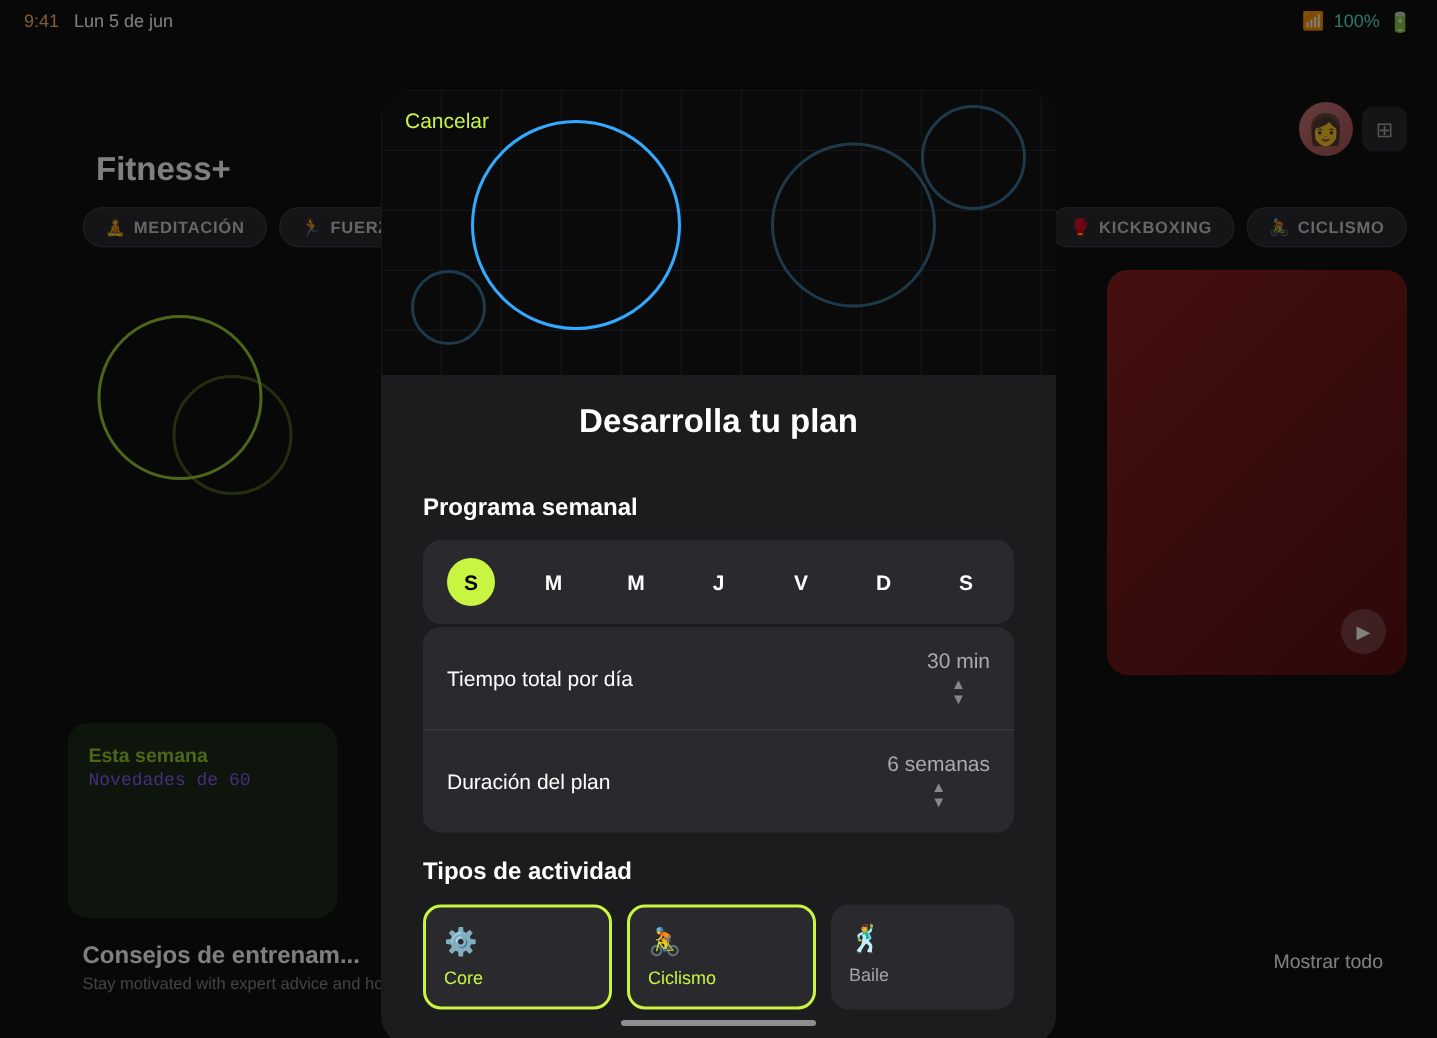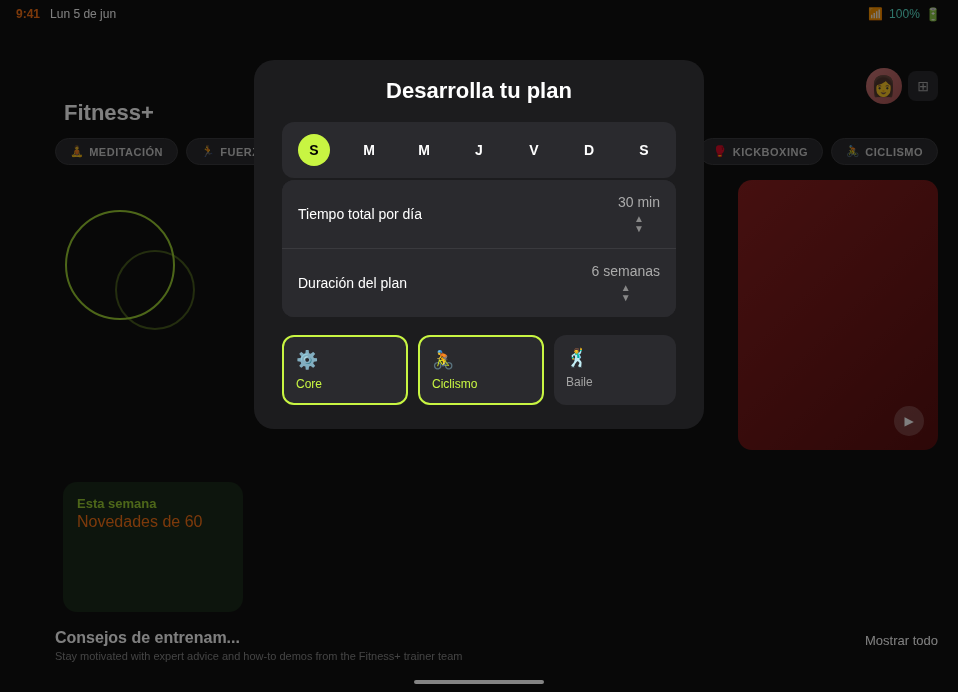--- a/index.html
+++ b/index.html
@@ -18,22 +18,22 @@
       top: 0; left: 0; right: 0;
       height: 28px;
       display: flex;
       align-items: center;
       justify-content: space-between;
       padding: 0 16px;
       z-index: 10;
     }
     .status-time {
       font-size: 12px;
-      color: #f97316;
-      font-weight: 700;
+      color: #fdba74;
+      font-weight: 400;
     }
     .status-date {
       font-size: 12px;
       color: #fff;
       margin-left: 6px;
     }
     .status-right {
       display: flex;
       align-items: center;
       gap: 6px;
@@ -126,38 +126,39 @@
       width: 80px; height: 80px;
       border: 2px solid rgba(154,205,50,0.4);
       border-radius: 50%;
       top: 70px; left: 60px;
     }
 
     
     .esta-semana-card {
       position: absolute;
       bottom: 80px;
-      left: 63px;
+      left: 45px;
       width: 180px;
       height: 130px;
       background: #1a2a1a;
       border-radius: 14px;
       z-index: 2;
       padding: 14px;
       overflow: hidden;
     }
     .esta-semana-title {
       color: #9acd32;
       font-size: 13px;
       font-weight: 700;
     }
     .esta-semana-sub {
-      color: #f97316;
-      font-size: 16px;
+      color: #8b5cf6;
+      font-size: 12px;
       margin-top: 2px;
+      font-family: Liberation Mono, monospace;
     }
 
     
     .right-card {
       position: absolute;
       top: 180px;
       right: 20px;
       width: 200px;
       height: 270px;
       background: linear-gradient(135deg, #8b2020, #5a1010);
@@ -192,21 +193,21 @@
       font-weight: 700;
     }
     .consejos-sub {
       color: #888;
       font-size: 11px;
       margin-top: 3px;
     }
     .mostrar-todo {
       position: absolute;
       bottom: 44px;
-      right: 20px;
+      right: 36px;
       color: #fff;
       font-size: 13px;
       z-index: 2;
     }
 
     
     .avatar-area {
       position: absolute;
       top: 68px;
       right: 20px;
@@ -306,21 +307,21 @@
     
     .modal-content {
       padding: 18px 28px 0;
     }
 
     .modal-title {
       text-align: center;
       font-size: 22px;
       font-weight: 700;
       color: #fff;
-      margin-bottom: 18px;
+      margin-bottom: 36px;
     }
 
     .section-label {
       font-size: 16px;
       font-weight: 700;
       color: #fff;
       margin-bottom: 12px;
     }
 
     
@@ -529,24 +530,34 @@
   <div class="avatar">
     <span class="avatar-face">👩</span>
   </div>
   <div class="avatar-icon2">⊞</div>
 </div>
 
 <div class="modal-overlay"></div>
 
 <div class="modal">
 
+  <div class="modal-image-area">
+    <div class="grid-lines"></div>
+    <div class="modal-circle-outline mc1"></div>
+    <div class="modal-circle-outline mc2"></div>
+    <div class="modal-circle-outline mc3"></div>
+    <div class="modal-circle-outline mc4"></div>
+
+    <button class="cancel-btn">Cancelar</button>
+  </div>
 
   <div class="modal-content">
     <div class="modal-title">Desarrolla tu plan</div>
 
+    <div class="section-label">Programa semanal</div>
 
     <div class="day-selector">
       <div class="day-item">
         <div class="day-circle active">S</div>
       </div>
       <div class="day-item">
         <div class="day-circle">M</div>
       </div>
       <div class="day-item">
         <div class="day-circle">M</div>
@@ -575,20 +586,21 @@
       </div>
       <div class="settings-row">
         <span class="settings-row-label">Duración del plan</span>
         <span class="settings-row-value">
           <span>6 semanas</span>
           <span class="stepper-arrow">▲<br>▼</span>
         </span>
       </div>
     </div>
 
+    <div class="activity-section-label">Tipos de actividad</div>
 
     <div class="activity-types">
       <div class="activity-card selected">
         <span class="activity-icon">⚙️</span>
         <span class="activity-name">Core</span>
       </div>
       <div class="activity-card selected">
         <span class="activity-icon">🚴</span>
         <span class="activity-name">Ciclismo</span>
       </div>

